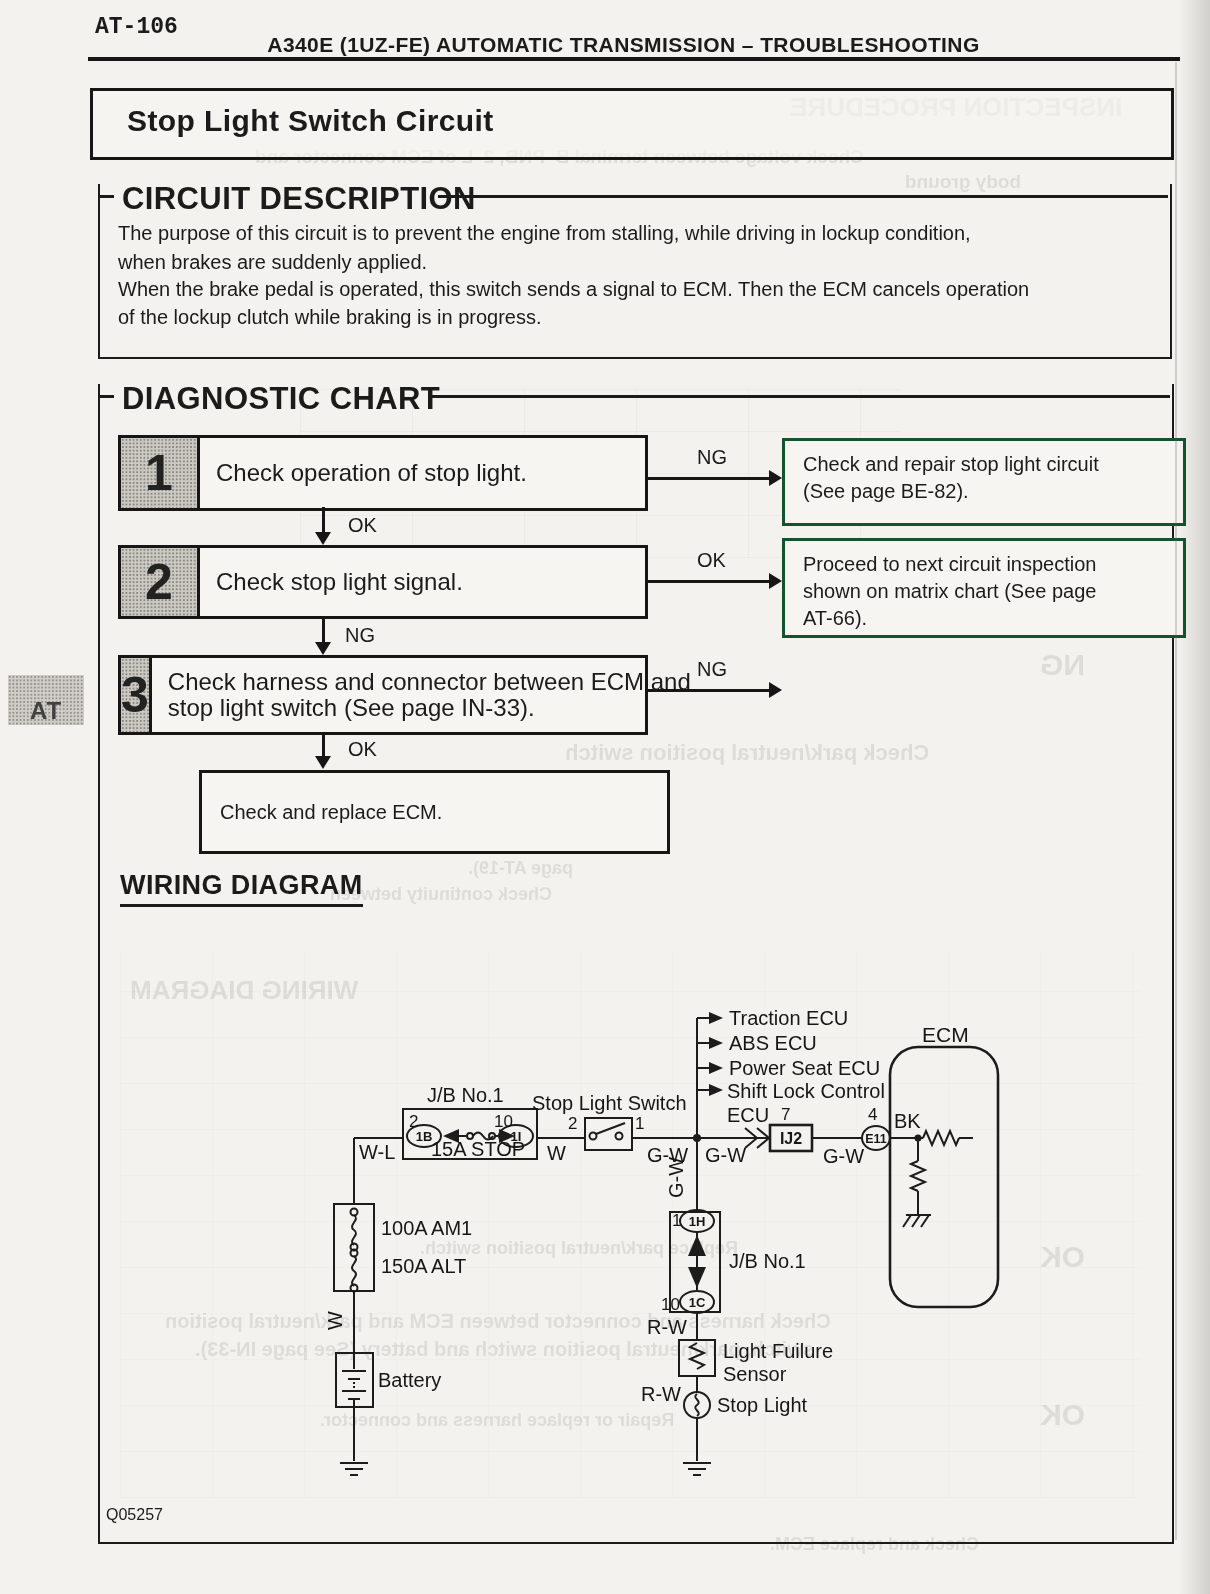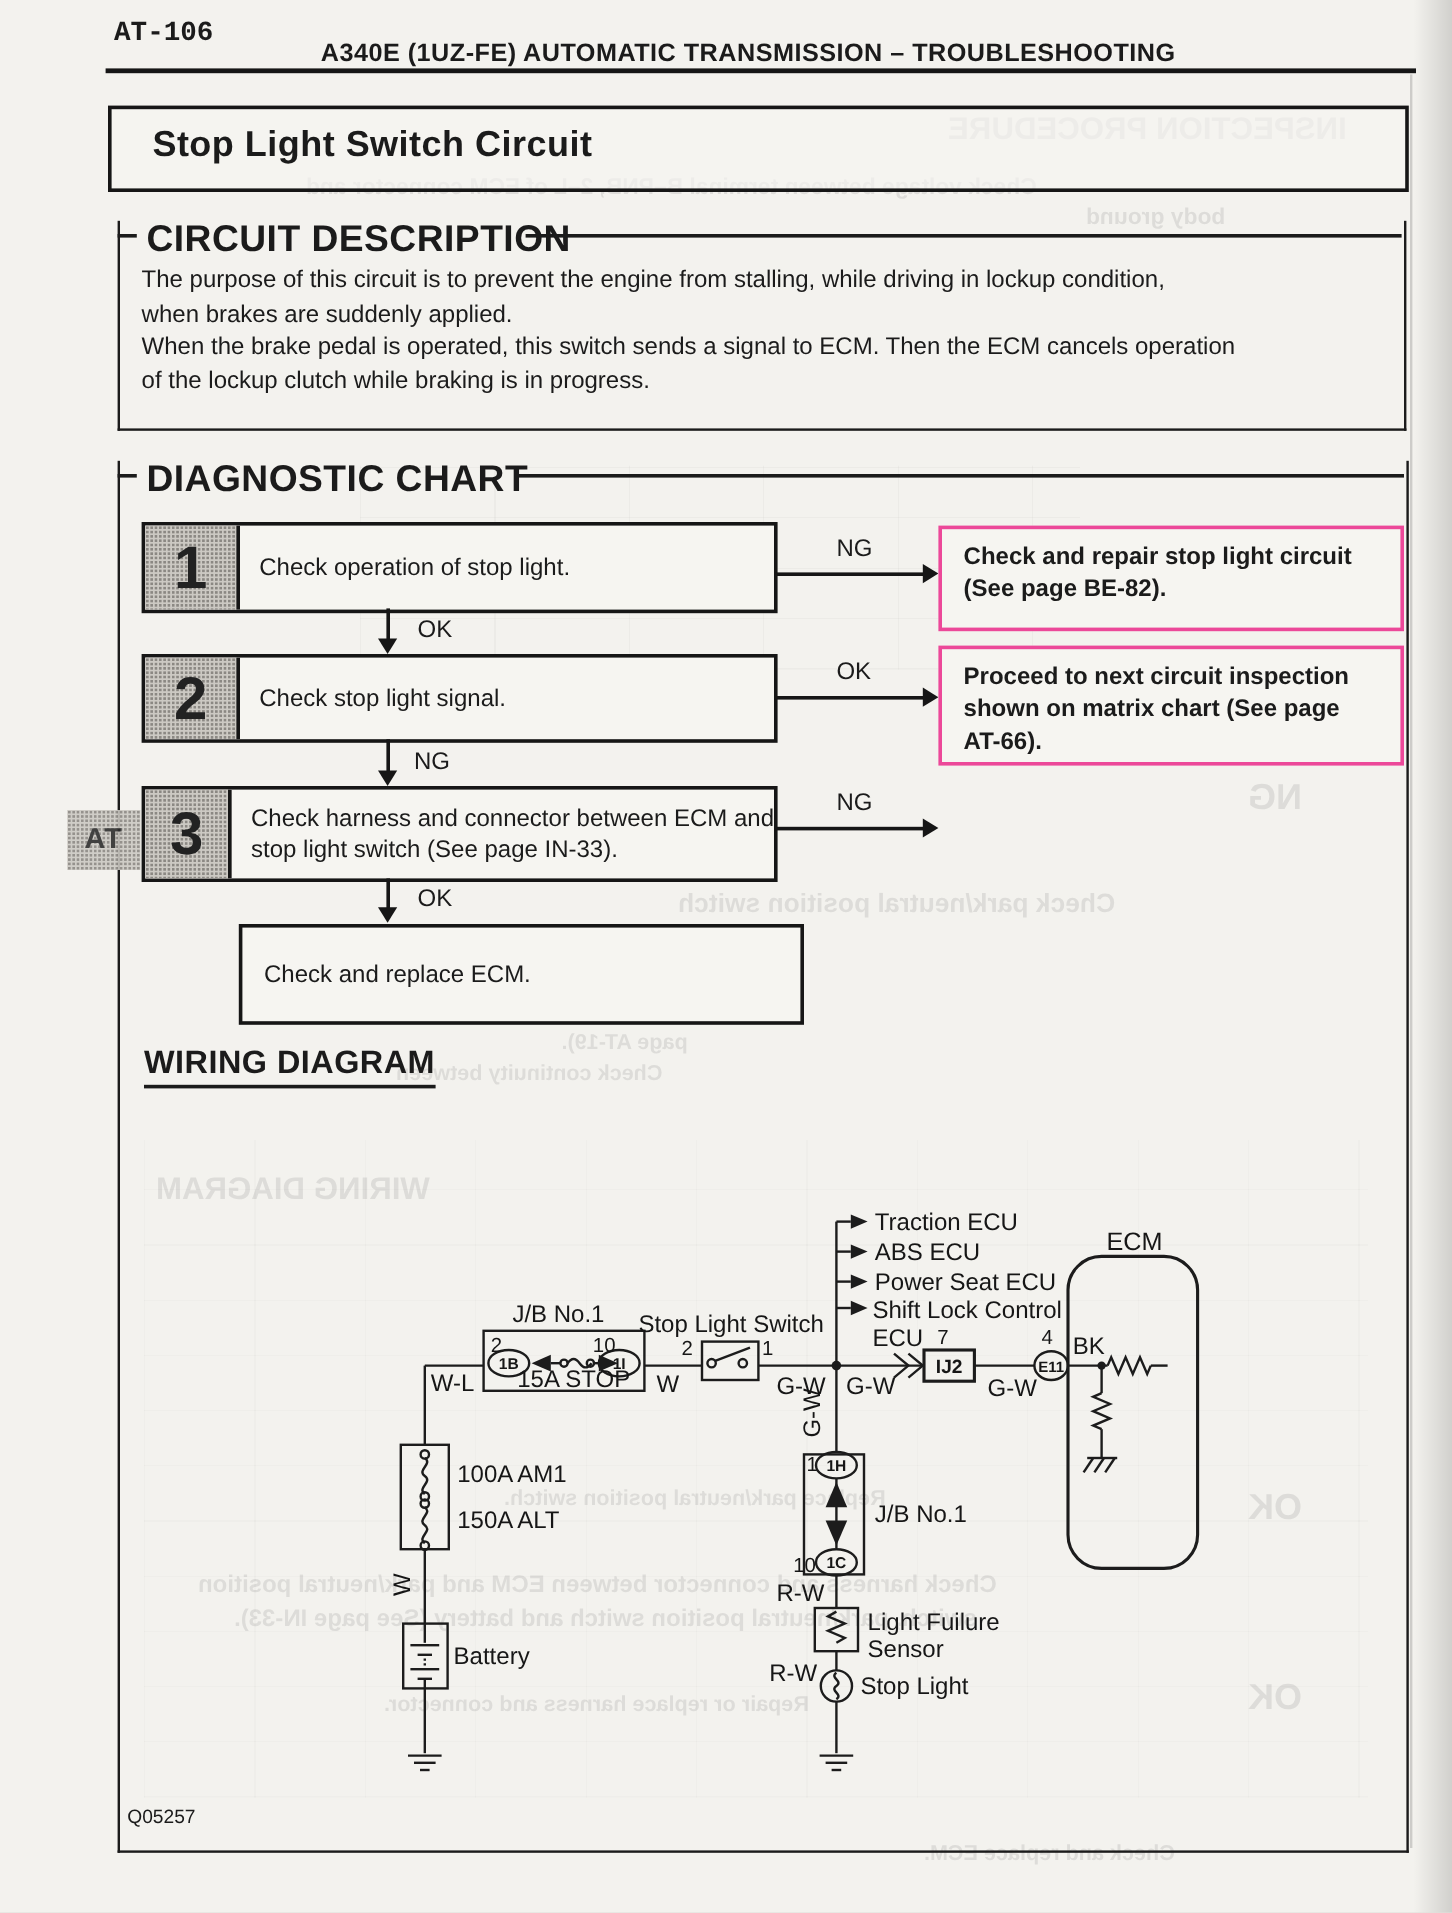--- a/index.html
+++ b/index.html
@@ -27,39 +27,39 @@
   .title-box{left:90px; top:88px; width:1078px; height:66px; border:3px solid #161616; background:rgba(246,245,241,.65);}
   .title-text{margin:13px 0 0 34px; font-size:30px; font-weight:bold; letter-spacing:.4px;}
   .sec-shell{border:2.5px solid #1b1b1b; border-top:none; background:transparent;}
   .sec-line{position:absolute; height:2.5px; background:#1b1b1b;}
   .sec-heading{position:absolute; font-size:31px; font-weight:bold; letter-spacing:.4px; white-space:nowrap;}
   .body-line{position:absolute; left:118px; font-size:20px; white-space:nowrap;}
   .task-box{position:absolute; border:3px solid #161616; background:#f6f5f1; display:flex;}
   .num-cell{width:76px; border-right:3px solid #161616; display:flex; align-items:center; justify-content:center;}
   .num-cell span{font-size:50px; font-weight:bold; color:#222;}
   .task-text{flex:1; display:flex; flex-direction:column; justify-content:center; padding-left:16px;}
-  .task-text div{font-size:20px; line-height:26px; white-space:nowrap;}
-  .result-box{position:absolute; border:3px solid #ec4899; background:#f6f5f1; padding:10px 0 0 18px;font-weight:bold;}
+  .task-text div{font-size:24px; line-height:26px; white-space:nowrap;}
+  .result-box{position:absolute; border:3px solid #14532d; background:#f6f5f1; padding:10px 16px 0 18px;}
   .result-box div{font-size:20px; line-height:27px; white-space:nowrap;}
   .final-box{position:absolute; border:3px solid #161616; background:#f6f5f1; display:flex; align-items:center; padding-left:18px;}
   .final-box div{font-size:20px; white-space:nowrap;}
   .h-arrow{position:absolute; height:16px;}
   .h-arrow .ln{position:absolute; left:0; top:7px; height:2.5px; background:#161616;}
   .h-arrow .hd{position:absolute; top:0; width:0; height:0;
     border-top:8px solid transparent; border-bottom:8px solid transparent; border-left:13px solid #161616;}
   .v-arrow{position:absolute; width:16px;}
   .v-arrow .ln{position:absolute; left:7px; top:0; width:2.5px; background:#161616;}
   .v-arrow .hd{position:absolute; left:0; width:0; height:0;
     border-left:8px solid transparent; border-right:8px solid transparent; border-top:13px solid #161616;}
   .flow-label{position:absolute; font-size:20px;}
   .wiring-heading{position:absolute; left:120px; top:870px; font-size:27px; font-weight:bold;
     letter-spacing:.4px; border-bottom:3.5px solid #1b1b1b; padding-bottom:3px;}
   .fig-code{position:absolute; left:106px; top:1506px; font-size:16px;}
-  .at-tab{left:8px; top:675px; width:61px; height:50px; display:flex; align-items:center;
-    justify-content:center; opacity:.9;margin-left:48px;}
+  .at-tab{left:8px; top:675px; width:76px; height:50px; display:flex; align-items:flex-end;
+    justify-content:center; opacity:.9;}
   .at-tab span{font-size:24px; font-weight:bold; color:#2e2e2e; letter-spacing:1px;}
   .edge-strip{left:1178px; top:0; width:32px; height:1594px;
     background:linear-gradient(to right, rgba(0,0,0,0), rgba(0,0,0,.14));}
   .edge-line{left:1175px; top:62px; width:2px; height:1478px; background:rgba(90,90,90,.25);}
   .wd line,.wd path,.wd rect,.wd ellipse,.wd circle,.wd polyline{stroke:#1c1c1c; stroke-width:2; fill:none;}
   .wd .solid{fill:#1c1c1c; stroke:none;}
   .wd .thick{stroke-width:2.6;}
   .wd text{fill:#161616; font-family:"Liberation Sans",sans-serif;}
   .wd .lbl{font-size:20px;}
   .wd .term{font-size:17px;}

